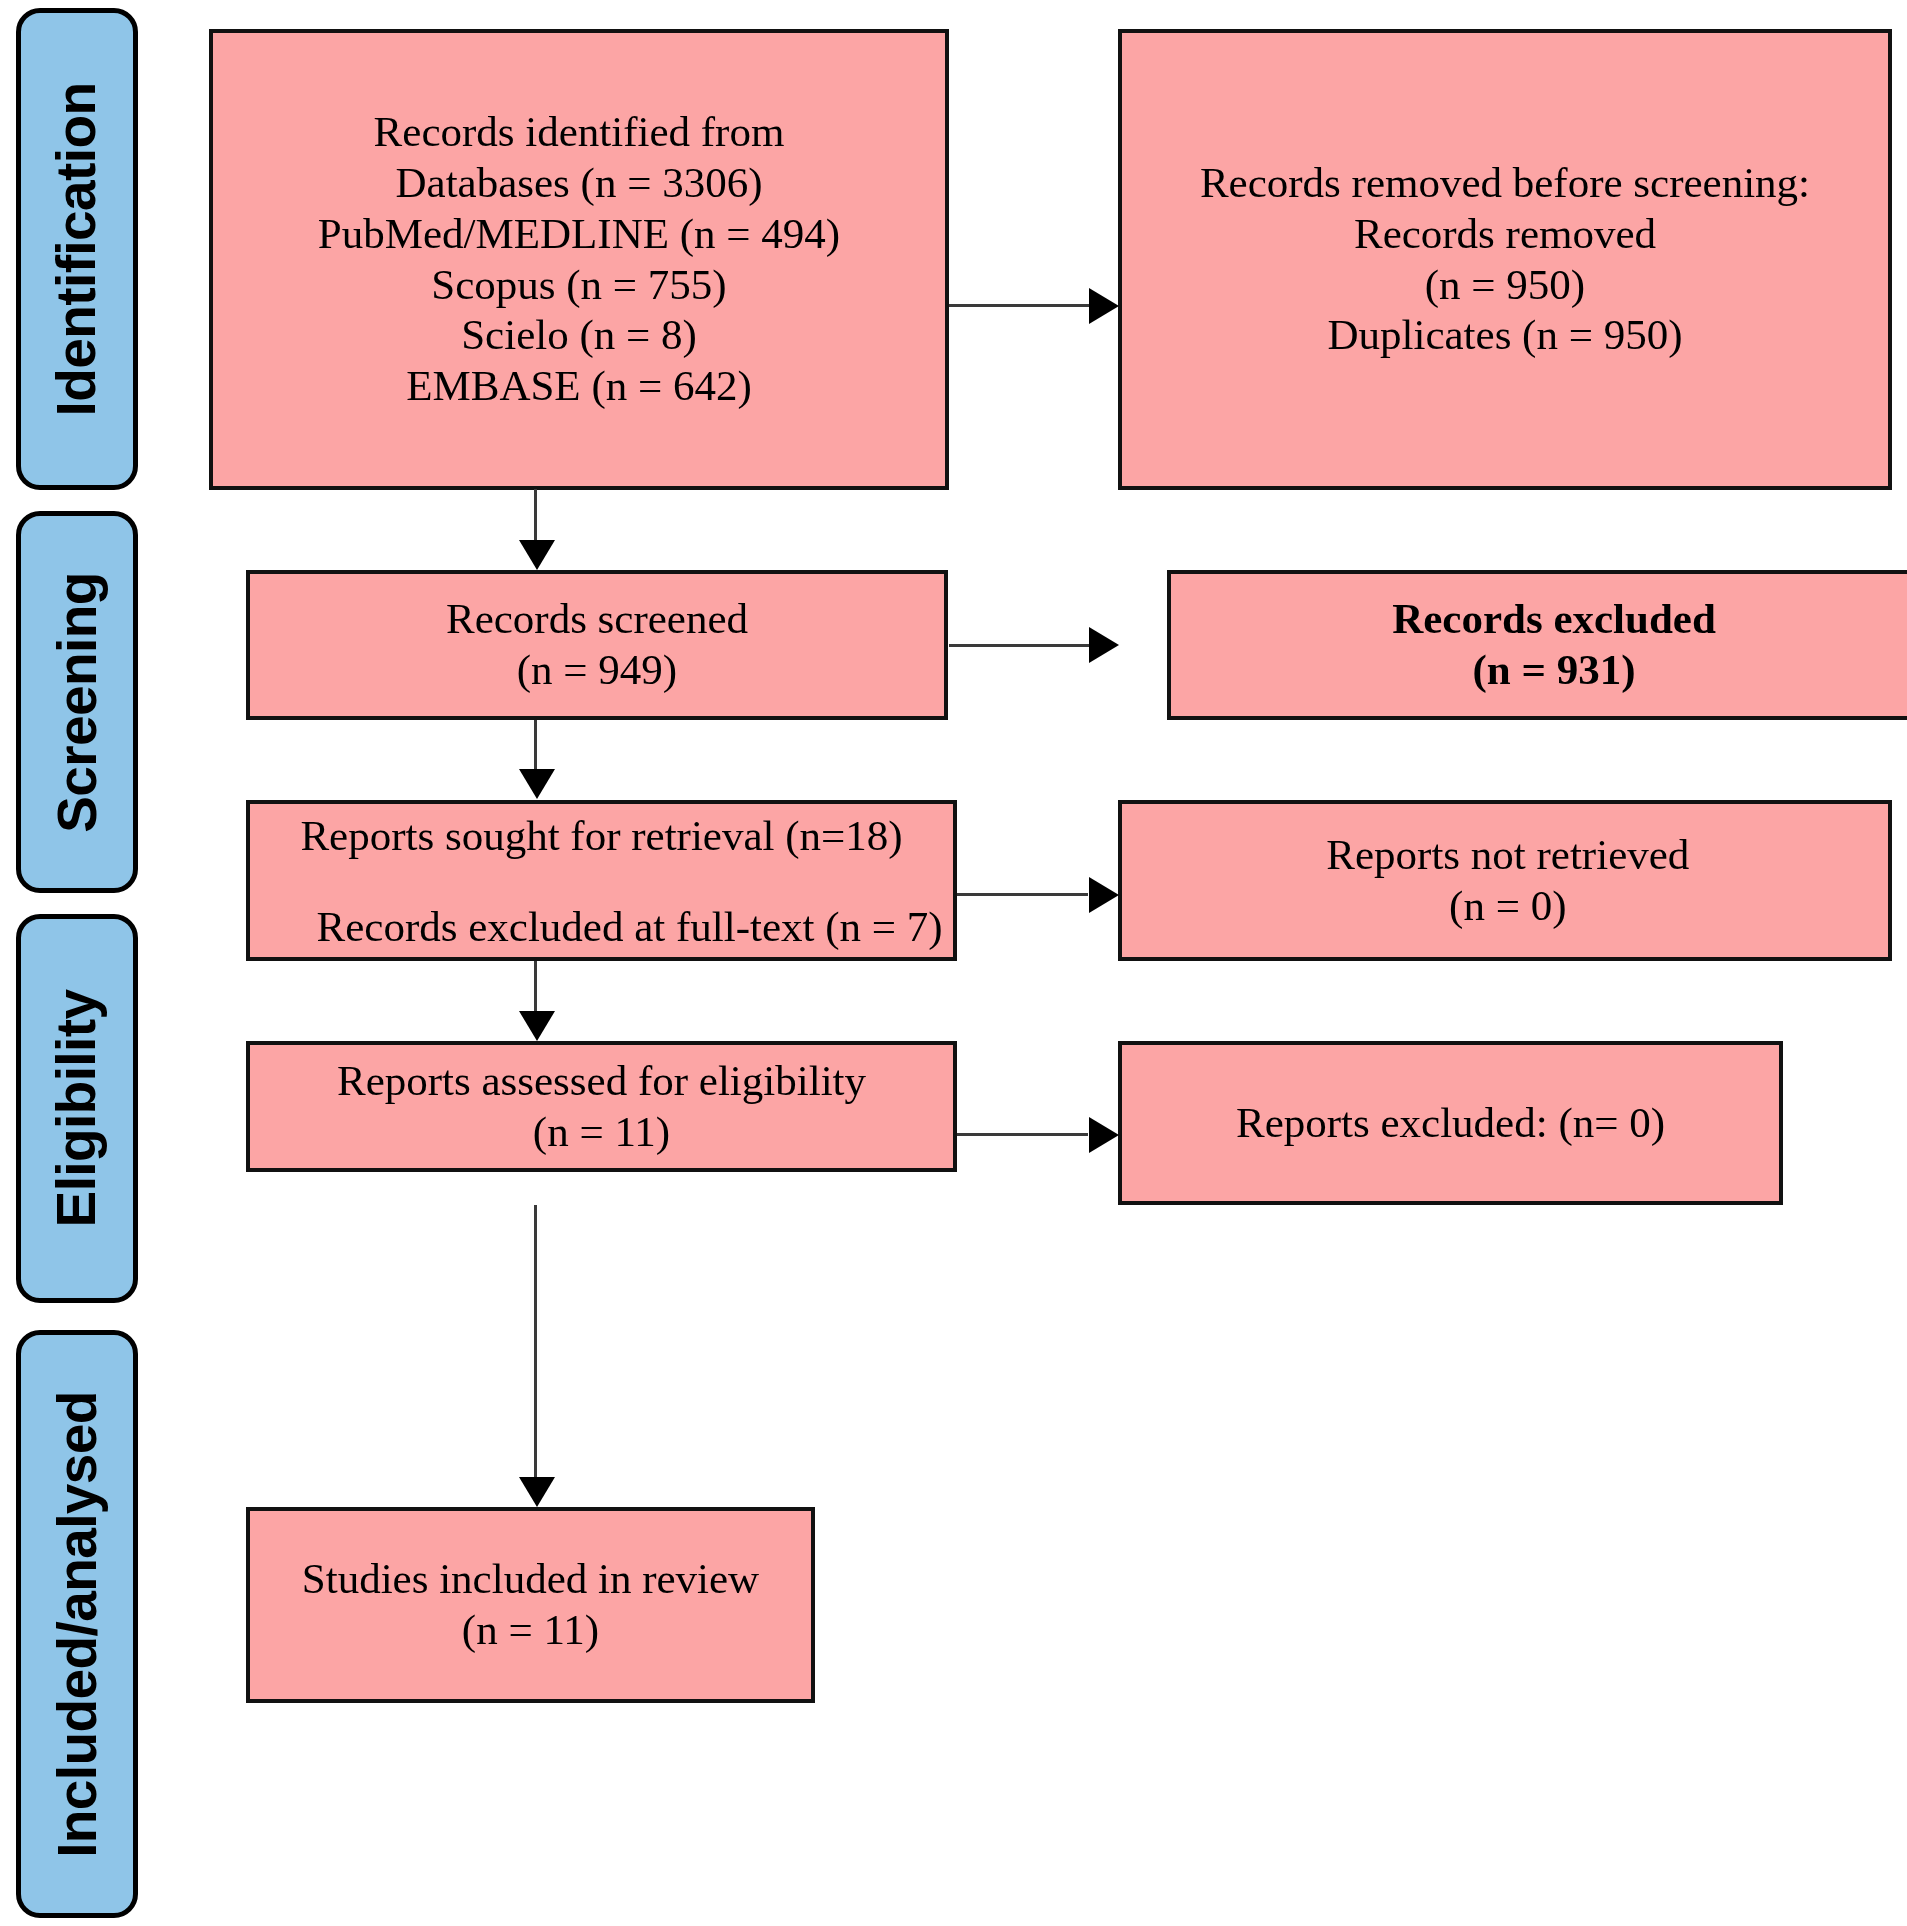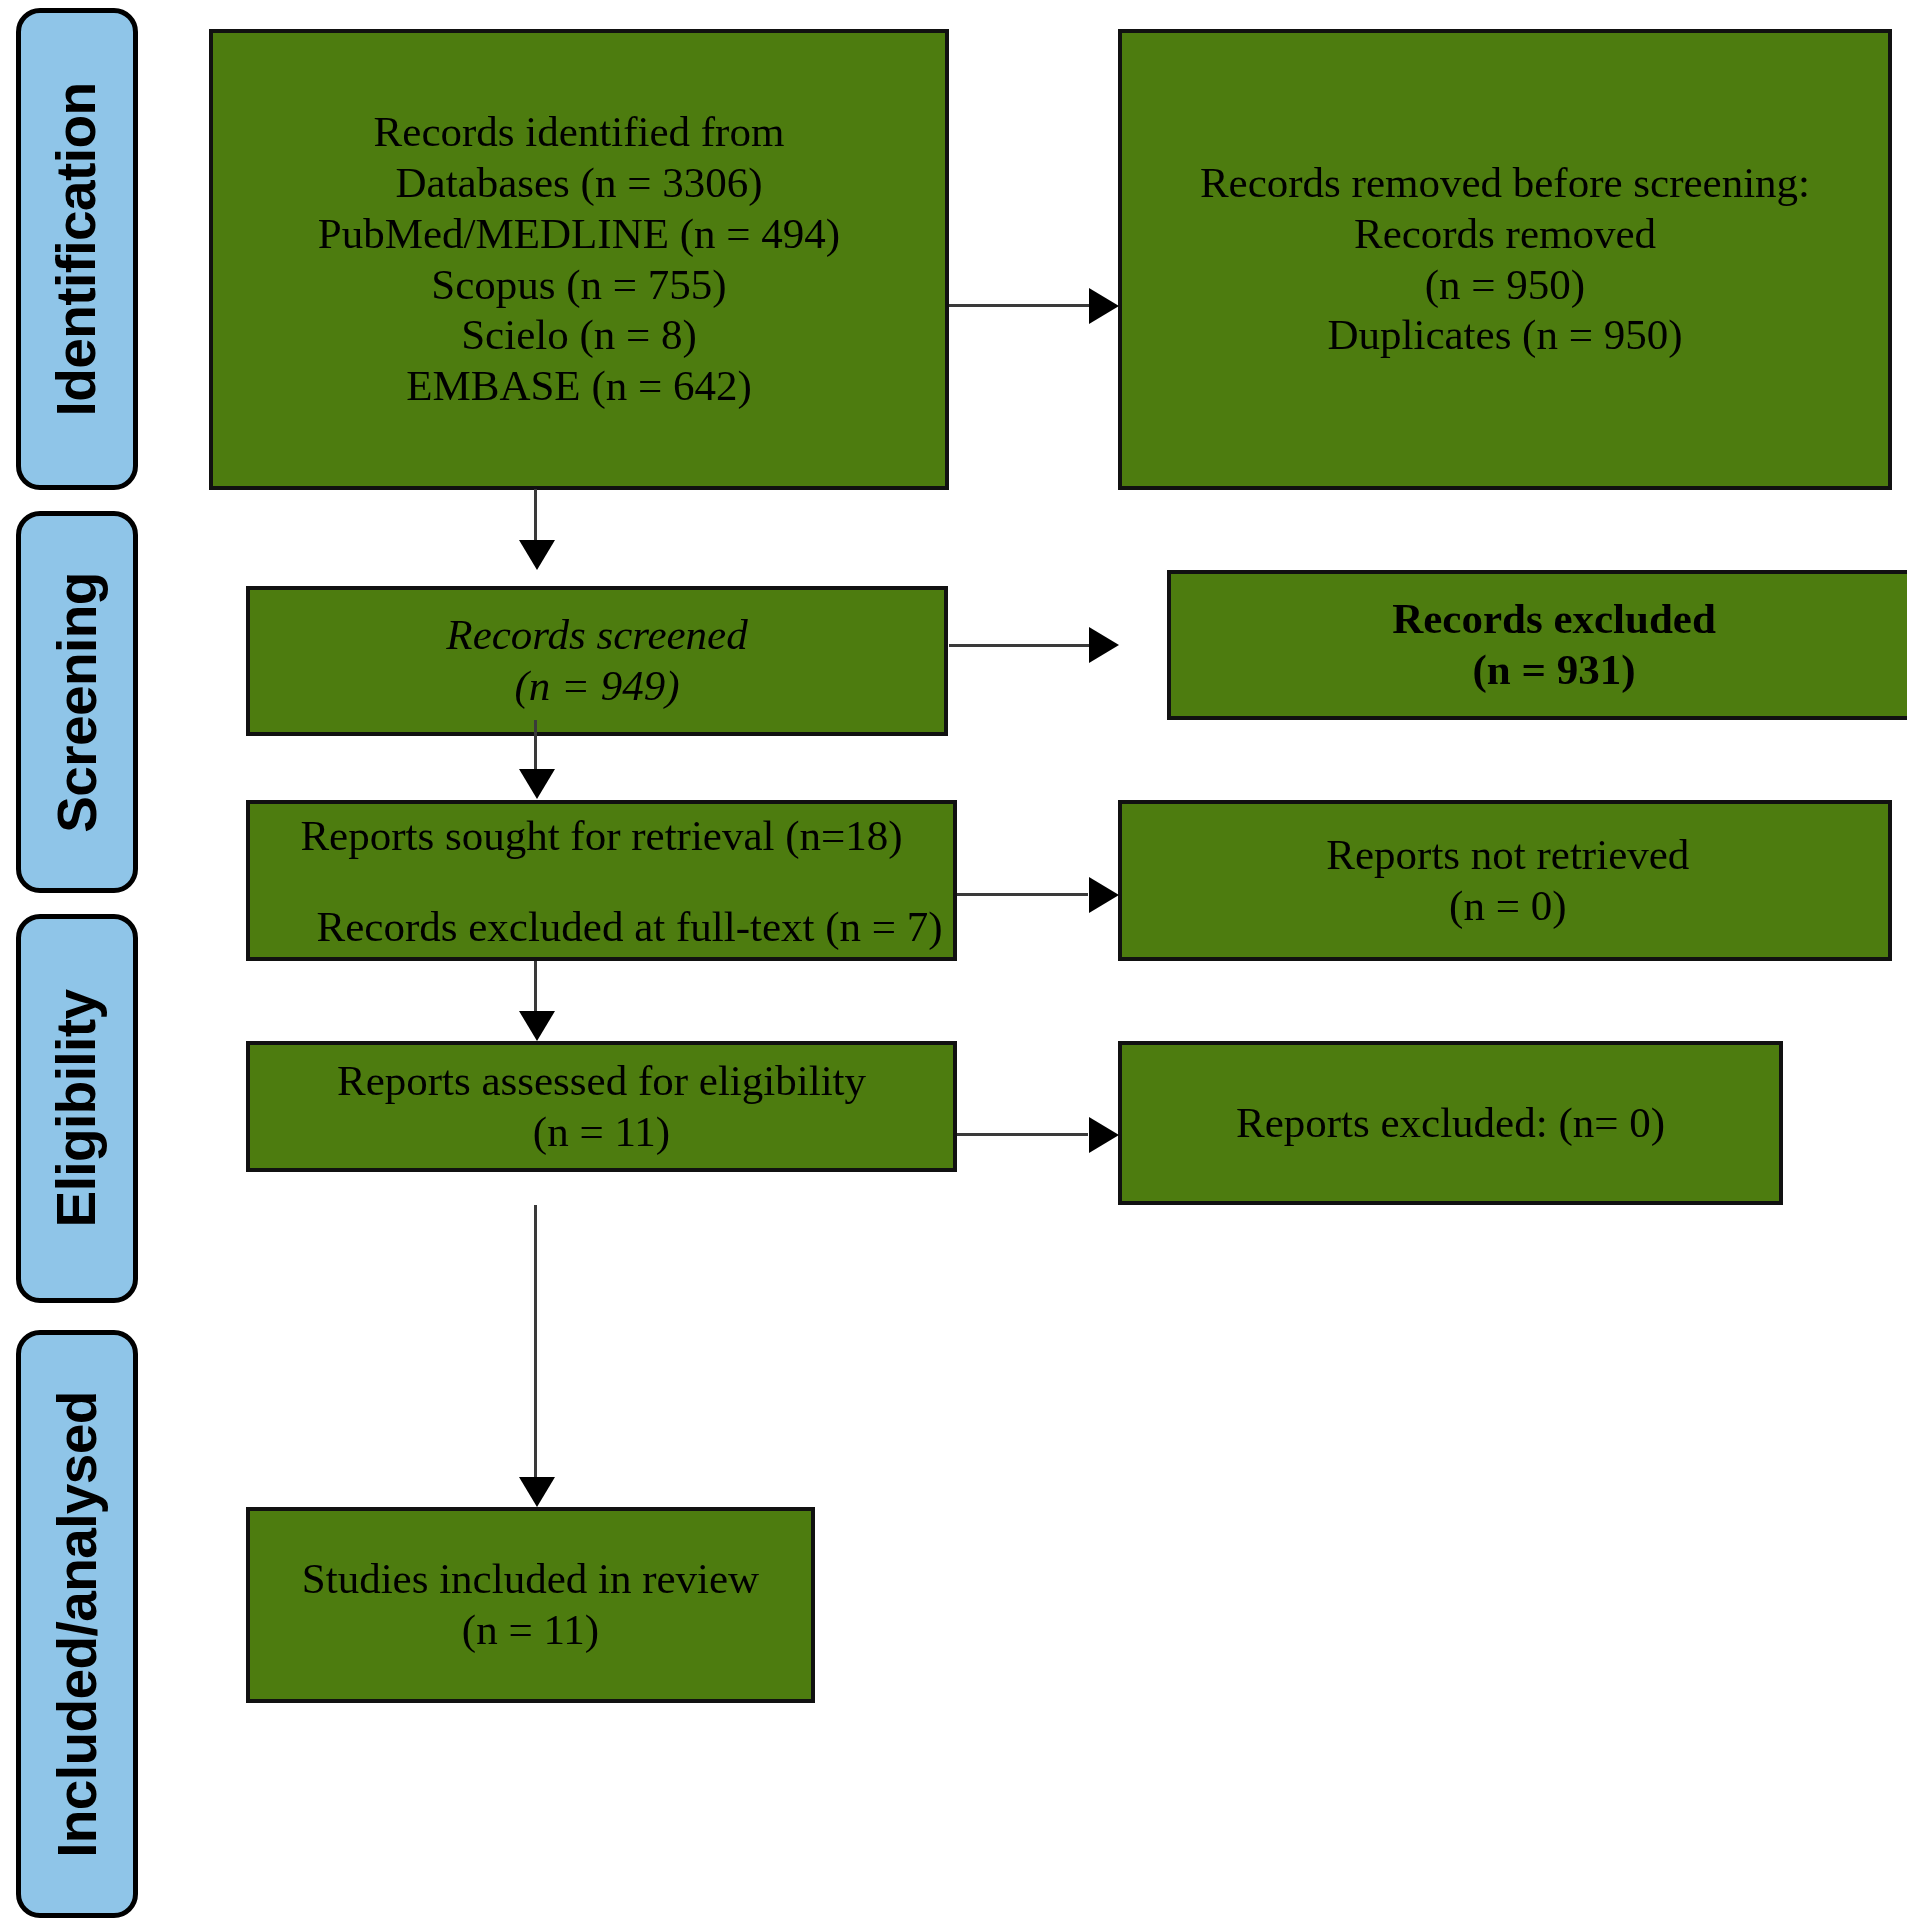--- a/index.html
+++ b/index.html
@@ -36,21 +36,21 @@
     font-size: 55px;
     letter-spacing: -0.6px;
     color: #000000;
     line-height: 1;
   }
 
   
   .fbox {
     position: absolute;
     box-sizing: border-box;
-    background: #4d7c0f;
+    background: #fca5a5;
     border: 4px solid #111111;
     display: flex;
     flex-direction: column;
     align-items: center;
     justify-content: center;
     text-align: center;
     padding: 5.8px 10.4px;
   }
   .fbox .line {
     display: block;
@@ -128,21 +128,21 @@
     <span class="line">(n = 950)</span>
     <span class="line">Duplicates (n = 950)</span>
   </div>
 
   <div class="hline" style="left:949px; top:304px; width:140px;"></div>
   <div class="arrow-right" style="left:1089px; top:288px;"></div>
 
   <div class="vline" style="left:534px; top:489px; width:2.9px; height:52px;"></div>
   <div class="arrow-down" style="left:519px; top:540px;"></div>
 
-  <div class="fbox tight" style="left:246px; top:586px; width:702px; height:150px;font-style:italic;">
+  <div class="fbox tight" style="left:246px; top:570px; width:702px; height:150px;">
     <span class="line">Records screened</span>
     <span class="line">(n = 949)</span>
   </div>
 
   <div class="fbox tight" style="left:1167px; top:570px; width:774px; height:150px;font-weight:bold;">
     <span class="line">Records excluded</span>
     <span class="line">(n = 931)</span>
   </div>
 
   <div class="hline" style="left:949px; top:644px; width:140px;"></div>

